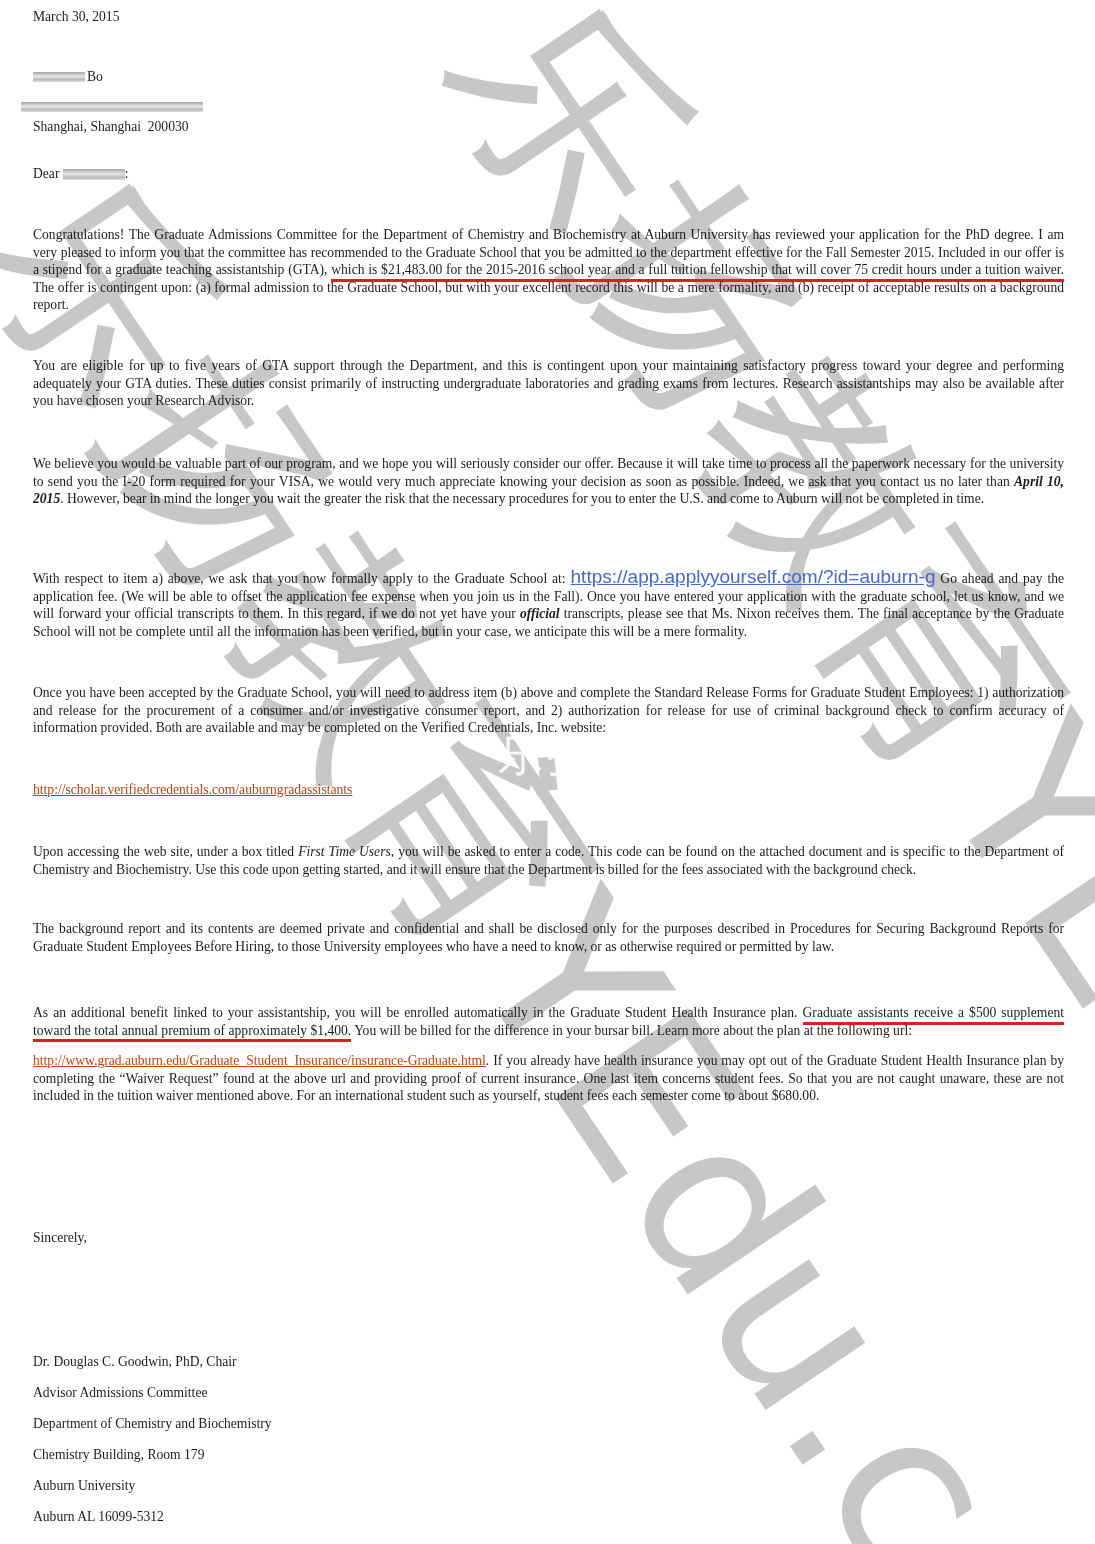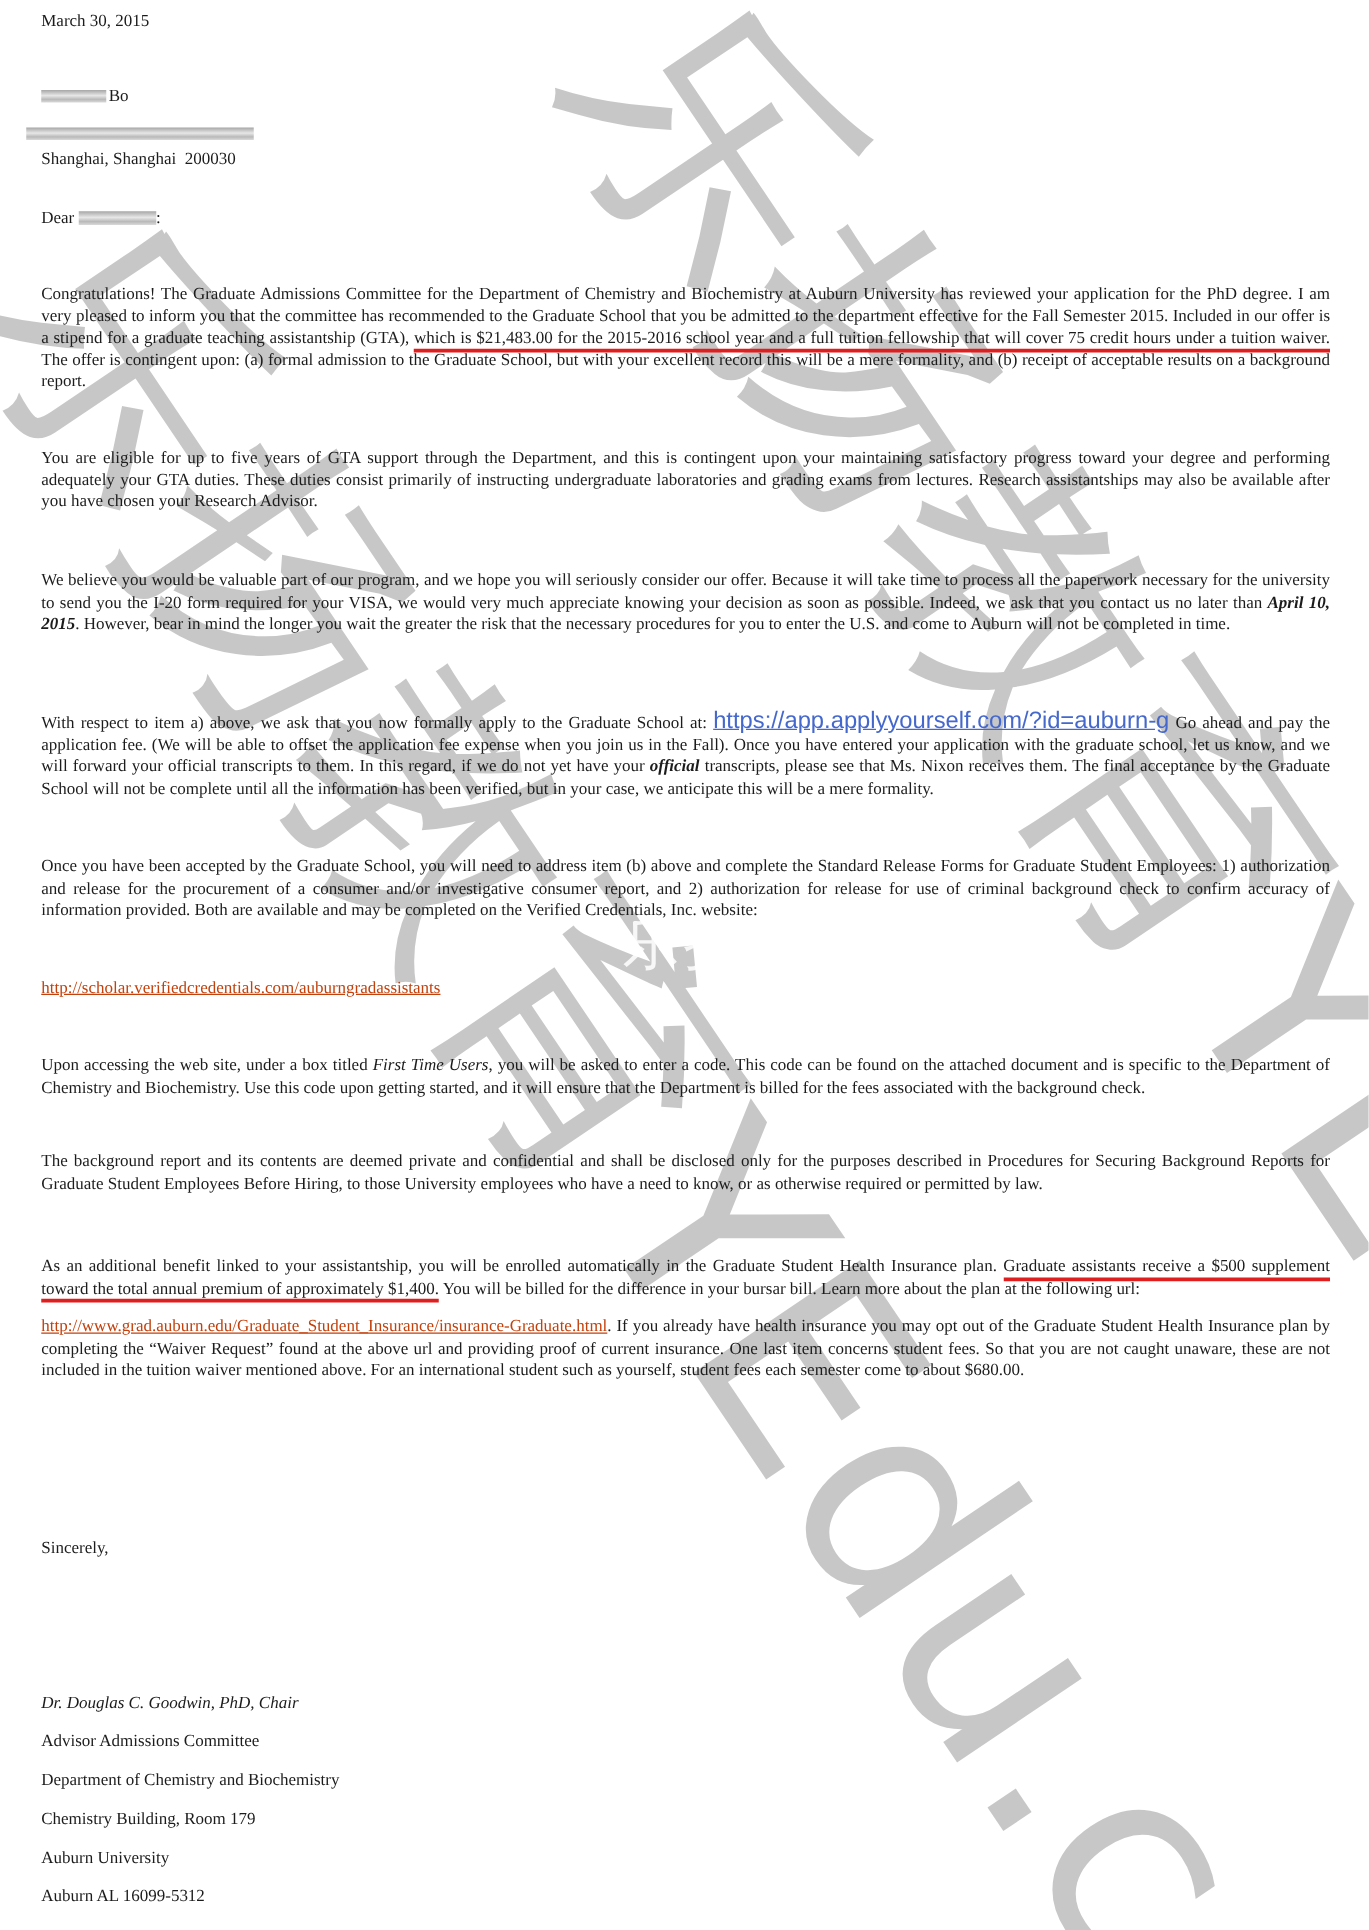--- a/index.html
+++ b/index.html
@@ -63,21 +63,21 @@
 
     <div class="redact" id="redact-addr"></div>
 
     <div class="line" id="city-line">Shanghai, Shanghai  200030</div>
 
     <div class="line" id="dear-line"><span>Dear </span><span class="redact redact-dear"></span><span>:</span></div>
 
     <div class="line" id="closing-line">Sincerely,</div>
 
     <div id="signature-block">
-        <div class="line" style="top: 1353px; font-style: italic;">Dr. Douglas C. Goodwin, PhD, Chair</div>
+        <div class="line" style="top: 1353px;">Dr. Douglas C. Goodwin, PhD, Chair</div>
         <div class="line" style="top: 1384px;">Advisor Admissions Committee</div>
         <div class="line" style="top: 1415px;">Department of Chemistry and Biochemistry</div>
         <div class="line" style="top: 1446px;">Chemistry Building, Room 179</div>
         <div class="line" style="top: 1477px;">Auburn University</div>
         <div class="line" style="top: 1508px;">Auburn AL 16099-5312</div>
       </div>
   <div class="para" style="top: 226px;"><span class="seg-plain">Congratulations! The Graduate Admissions Committee for the Department of Chemistry and Biochemistry at Auburn University has reviewed your application for the PhD degree. I am very pleased to inform you that the committee has recommended to the Graduate School that you be admitted to the department effective for the Fall Semester 2015. Included in our offer is a stipend for a graduate teaching assistantship (GTA), </span><span class="seg-redline">which is $21,483.00 for the 2015-2016 school year and a full tuition fellowship that will cover 75 credit hours under a tuition waiver.</span><span class="seg-plain">  The offer is contingent upon: (a) formal admission to the Graduate School, but with your excellent record this will be a mere formality, and (b) receipt of acceptable results on a background report.</span></div>
       <div class="para" style="top: 357px;"><span class="seg-plain">You are eligible for up to five years of GTA support through the Department, and this is contingent upon your maintaining satisfactory progress toward your degree and performing adequately your GTA duties.  These duties consist primarily of instructing undergraduate laboratories and grading exams from lectures. Research assistantships may also be available after you have chosen your Research Advisor.</span></div>
       <div class="para" style="top: 455px;"><span class="seg-plain">We believe you would be valuable part of our program, and we hope you will seriously consider our offer.  Because it will take time to process all the paperwork necessary for the university to send you the I-20 form required for your VISA, we would very much appreciate knowing your decision as soon as possible. Indeed, we ask that you contact us no later than </span><span class="seg-bolditalic">April 10, 2015</span><span class="seg-plain">. However, bear in mind the longer you wait the greater the risk that the necessary procedures for you to enter the U.S. and come to Auburn will not be completed in time.</span></div>
       <div class="para" style="top: 568px;"><span class="seg-plain">With respect to item a) above, we ask that you now formally apply to the Graduate School at: </span><a class="seg-linksans">https://app.applyyourself.com/?id=auburn-g</a><span class="seg-plain">  Go ahead and pay the application fee. (We will be able to offset the application fee expense when you join us in the Fall). Once you have entered your application with the graduate school, let us know, and we will forward your official transcripts to them. In this regard, if we do not yet have your </span><span class="seg-bolditalic">official</span><span class="seg-plain"> transcripts, please see that Ms. Nixon receives them. The final acceptance by the Graduate School will not be complete until all the information has been verified, but in your case, we anticipate this will be a mere formality.</span></div>

